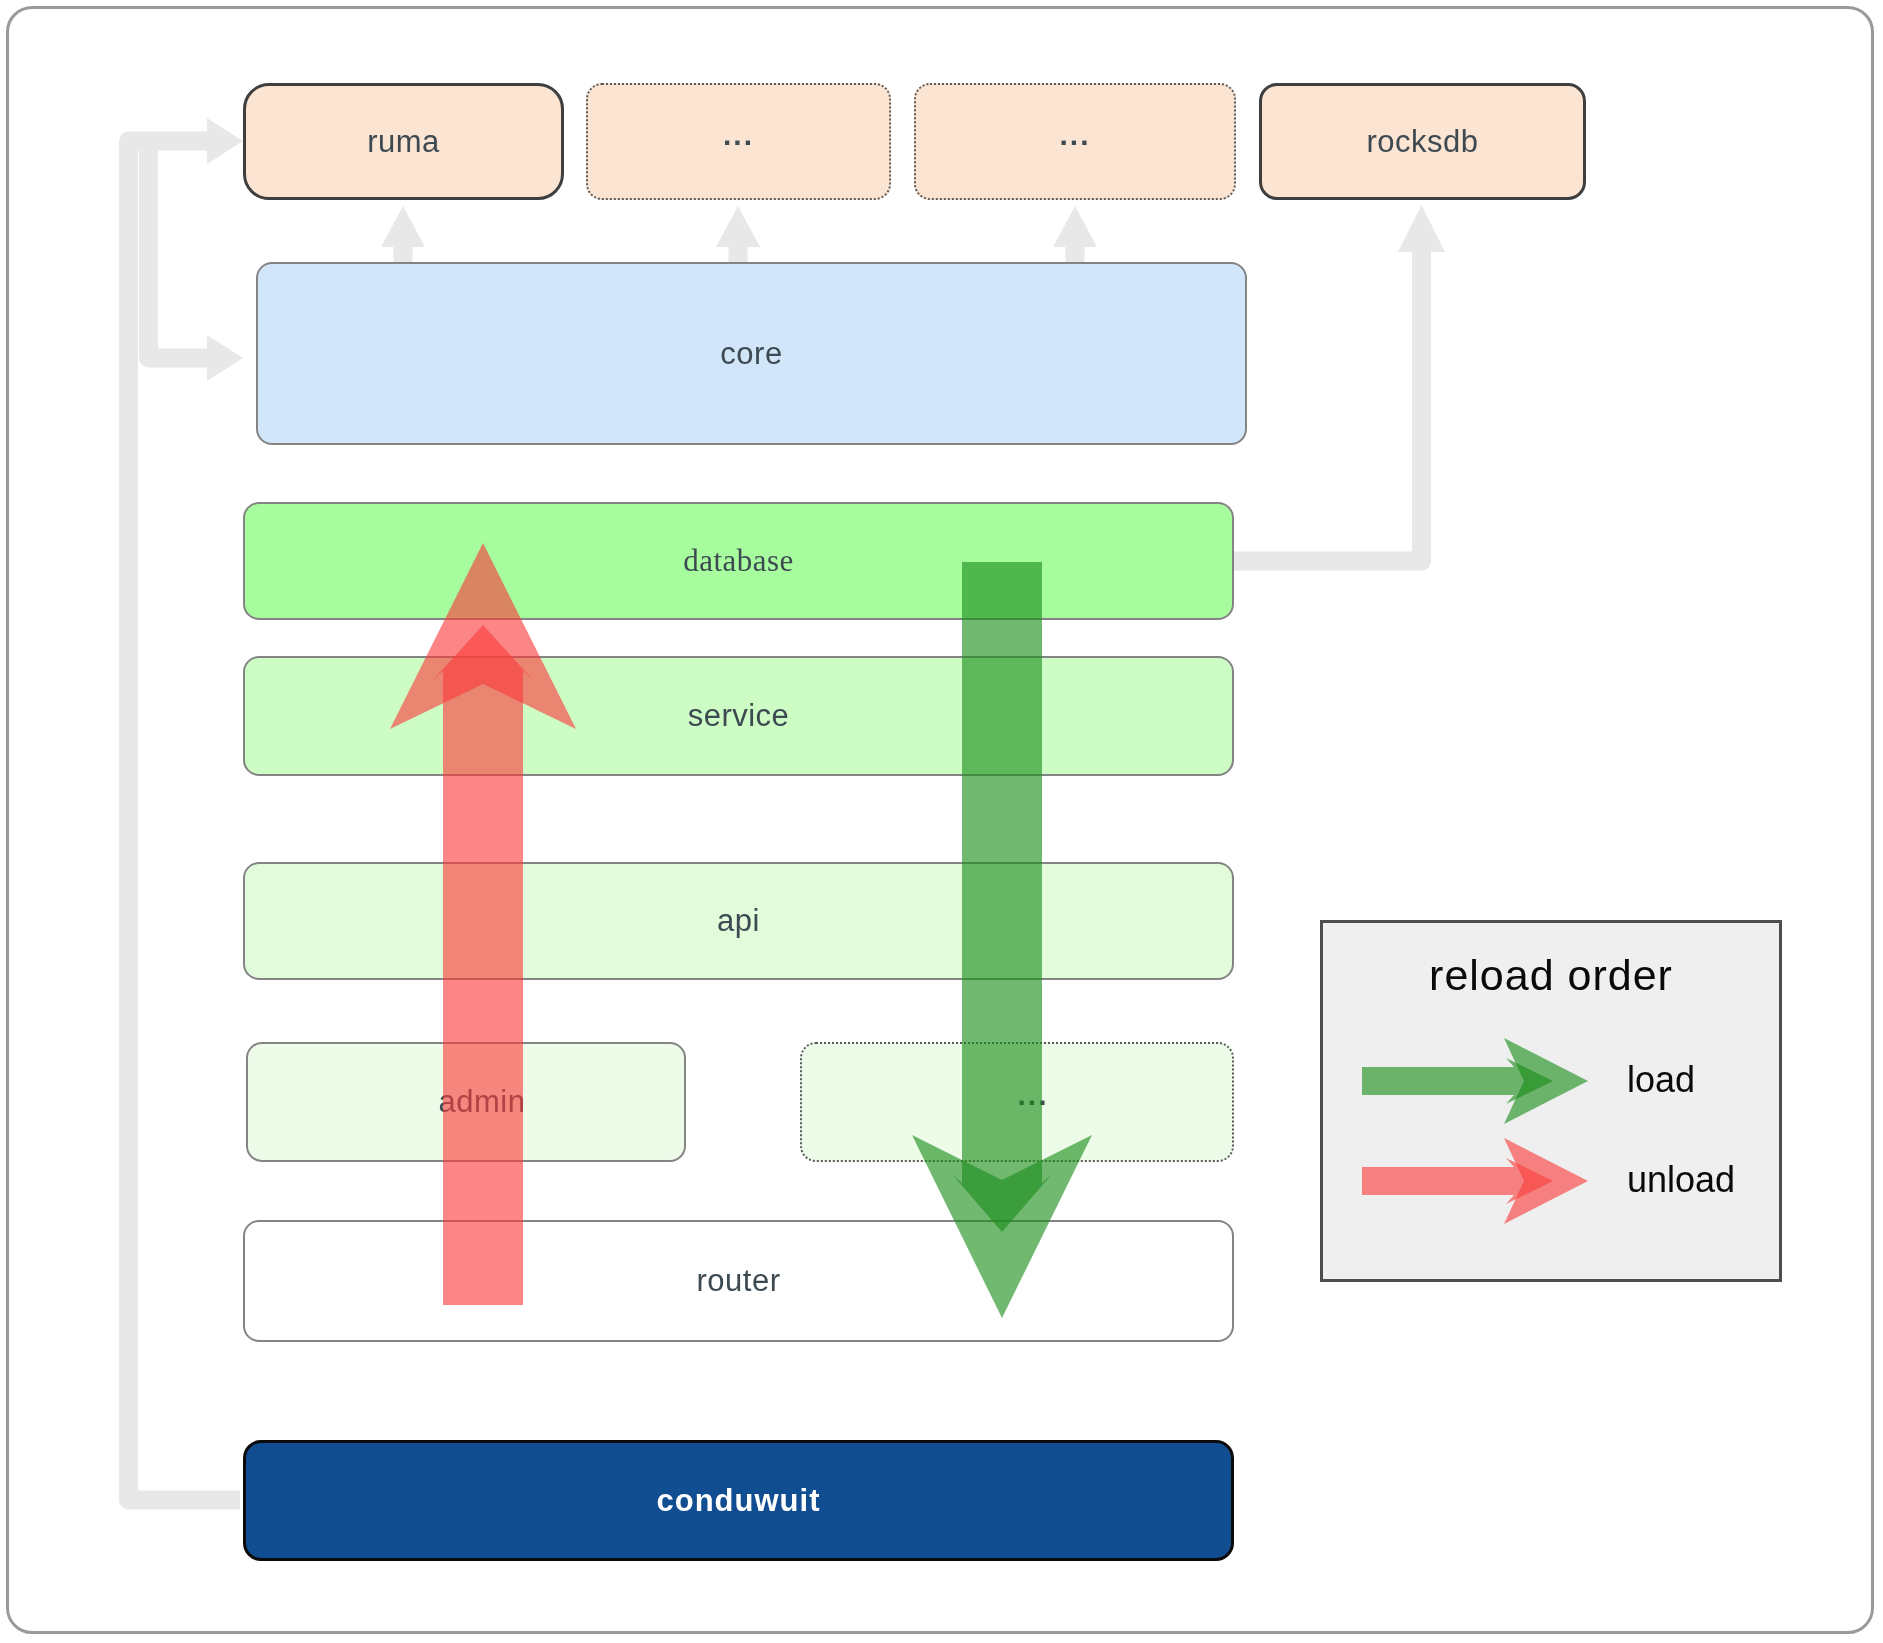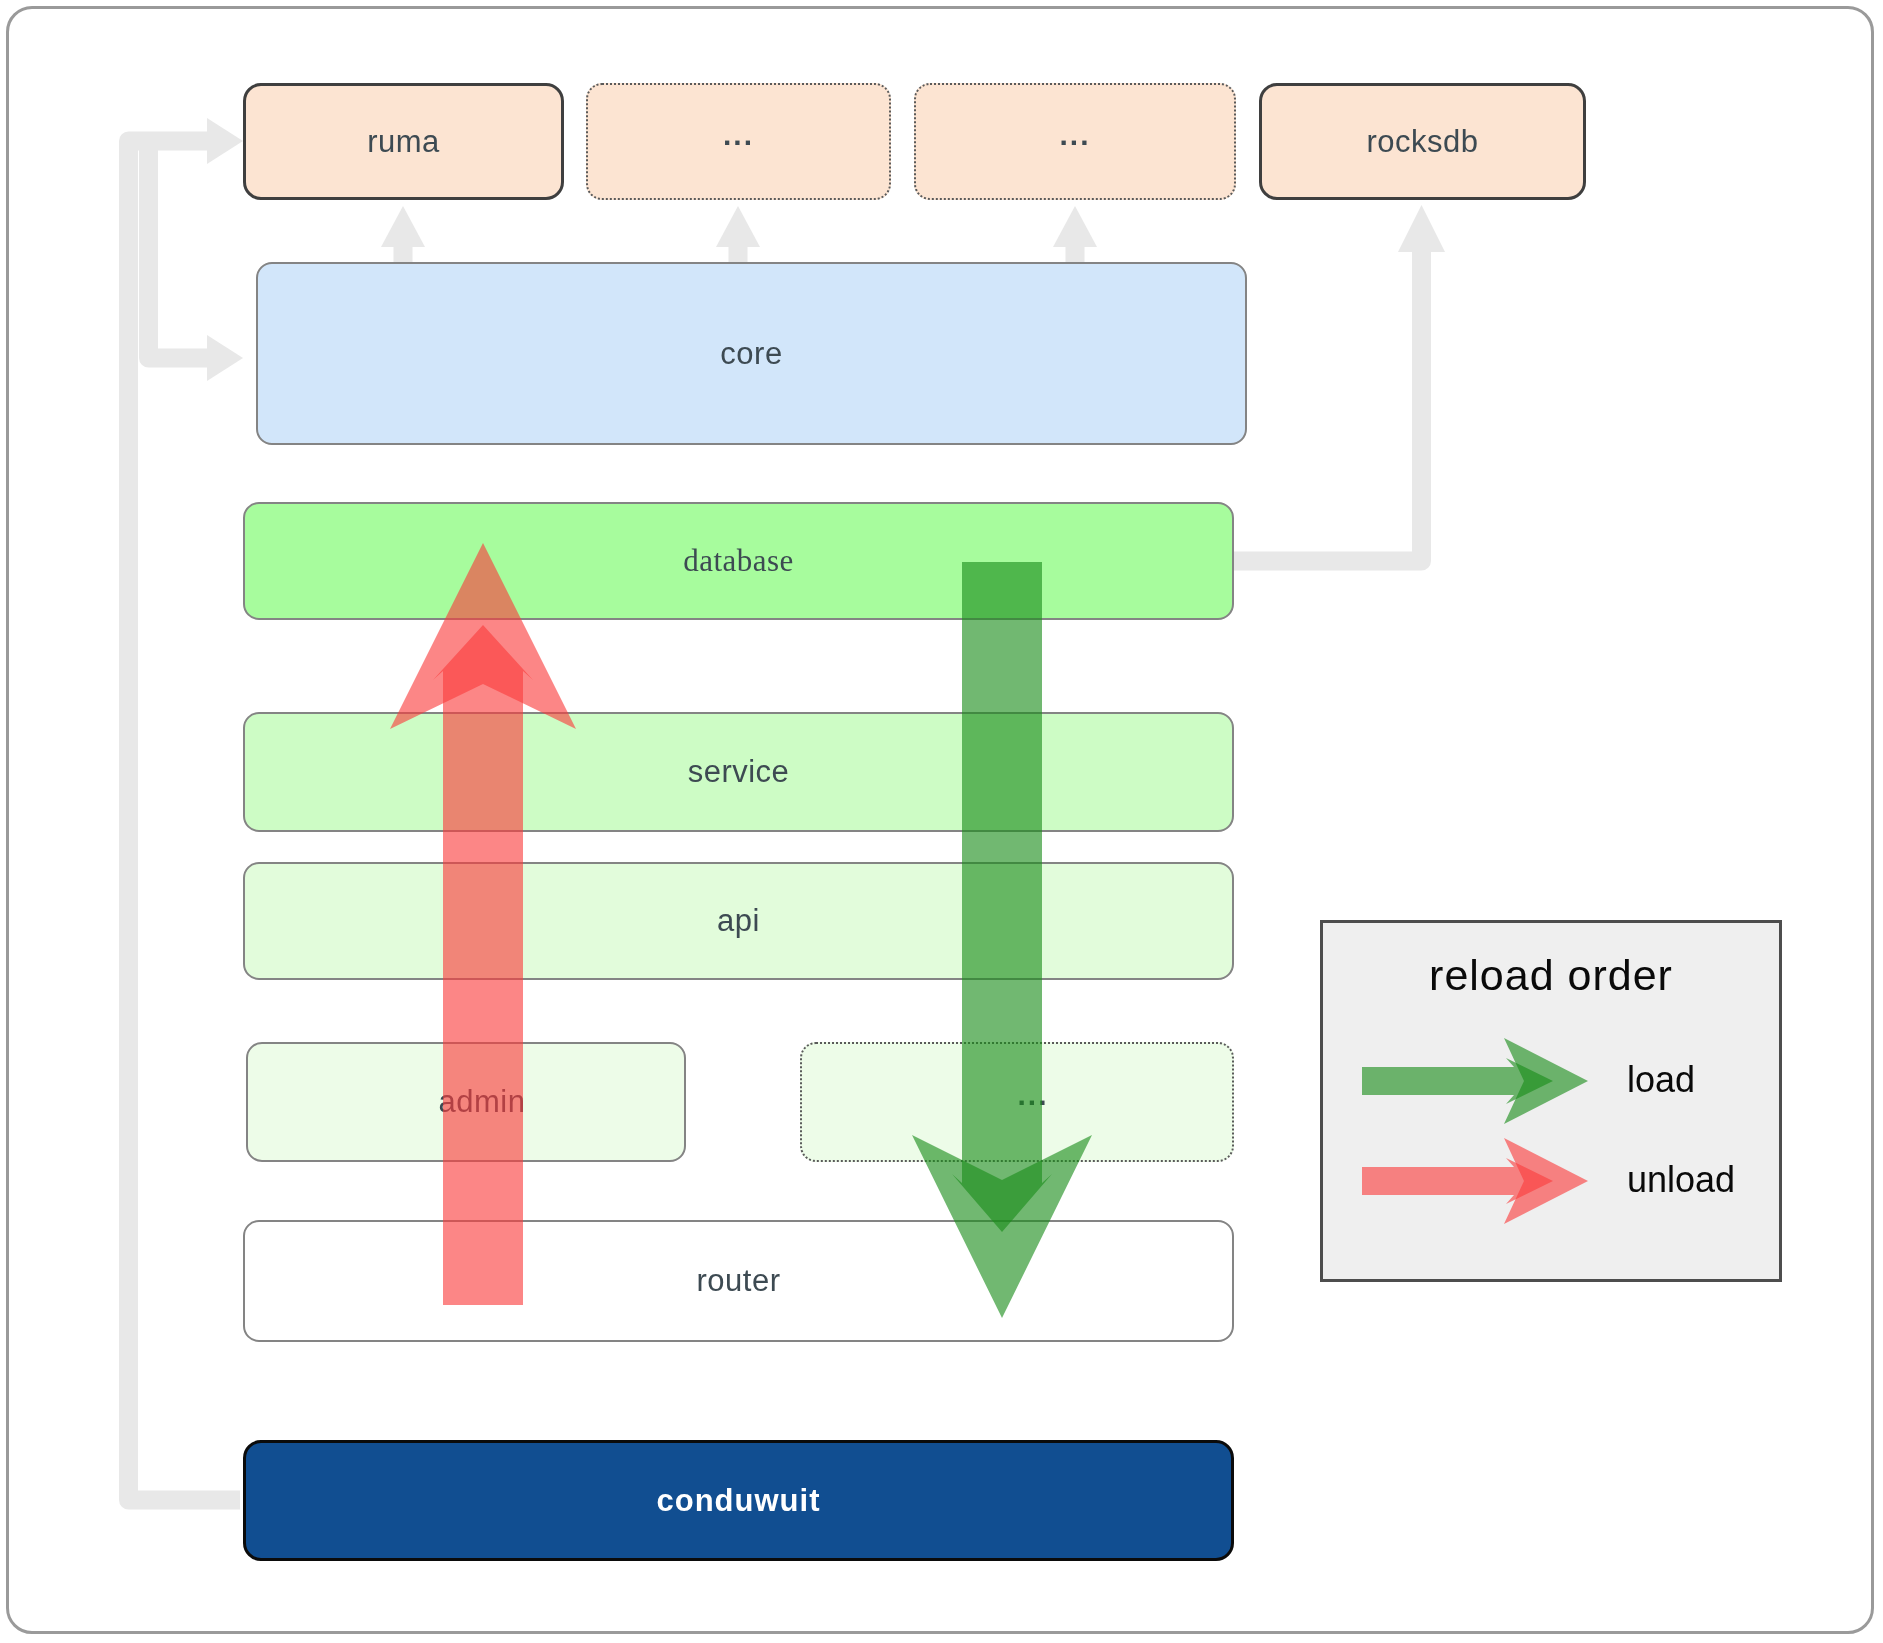--- a/index.html
+++ b/index.html
@@ -70,42 +70,42 @@
       <polygon points="381,247 403,206 425,247"></polygon>
       <rect x="728.5" y="245" width="19" height="18"></rect>
       <polygon points="716,247 738,206 760,247"></polygon>
       <rect x="1065.5" y="245" width="19" height="18"></rect>
       <polygon points="1053,247 1075,206 1097,247"></polygon>
     </g>
   </svg>
 
   <div class="box-layer">
 
-    <div class="box peach solid-dark" style="left:243px;top:83px;width:321px;height:117px;">
+    <div class="box peach solid-dark" style="left:243px;top:83px;width:321px;height:117px;border-radius:26px;">
       <span>ruma</span>
     </div>
     <div class="box peach dotted" style="left:586px;top:83px;width:305px;height:117px;">
       <span class="dots-label">...</span>
     </div>
     <div class="box peach dotted" style="left:914px;top:83px;width:322px;height:117px;">
       <span class="dots-label">...</span>
     </div>
     <div class="box peach solid-dark" style="left:1259px;top:83px;width:327px;height:117px;">
       <span>rocksdb</span>
     </div>
 
     <div class="box blue thin" style="left:243px;top:262px;width:991px;height:183px;">
       <span>core</span>
     </div>
 
     <div class="box green-1 thin" style="left:243px;top:502px;width:991px;height:118px;font-family:Liberation Serif, serif;">
       <span>database</span>
     </div>
 
-    <div class="box green-2 thin" style="left:243px;top:712px;width:991px;height:120px;">
+    <div class="box green-2 thin" style="left:243px;top:656px;width:991px;height:120px;">
       <span>service</span>
     </div>
 
     <div class="box green-3 thin" style="left:243px;top:862px;width:991px;height:118px;">
       <span>api</span>
     </div>
 
     <div class="box green-4 thin" style="left:246px;top:1042px;width:440px;height:120px;">
       <span>admin</span>
     </div>

